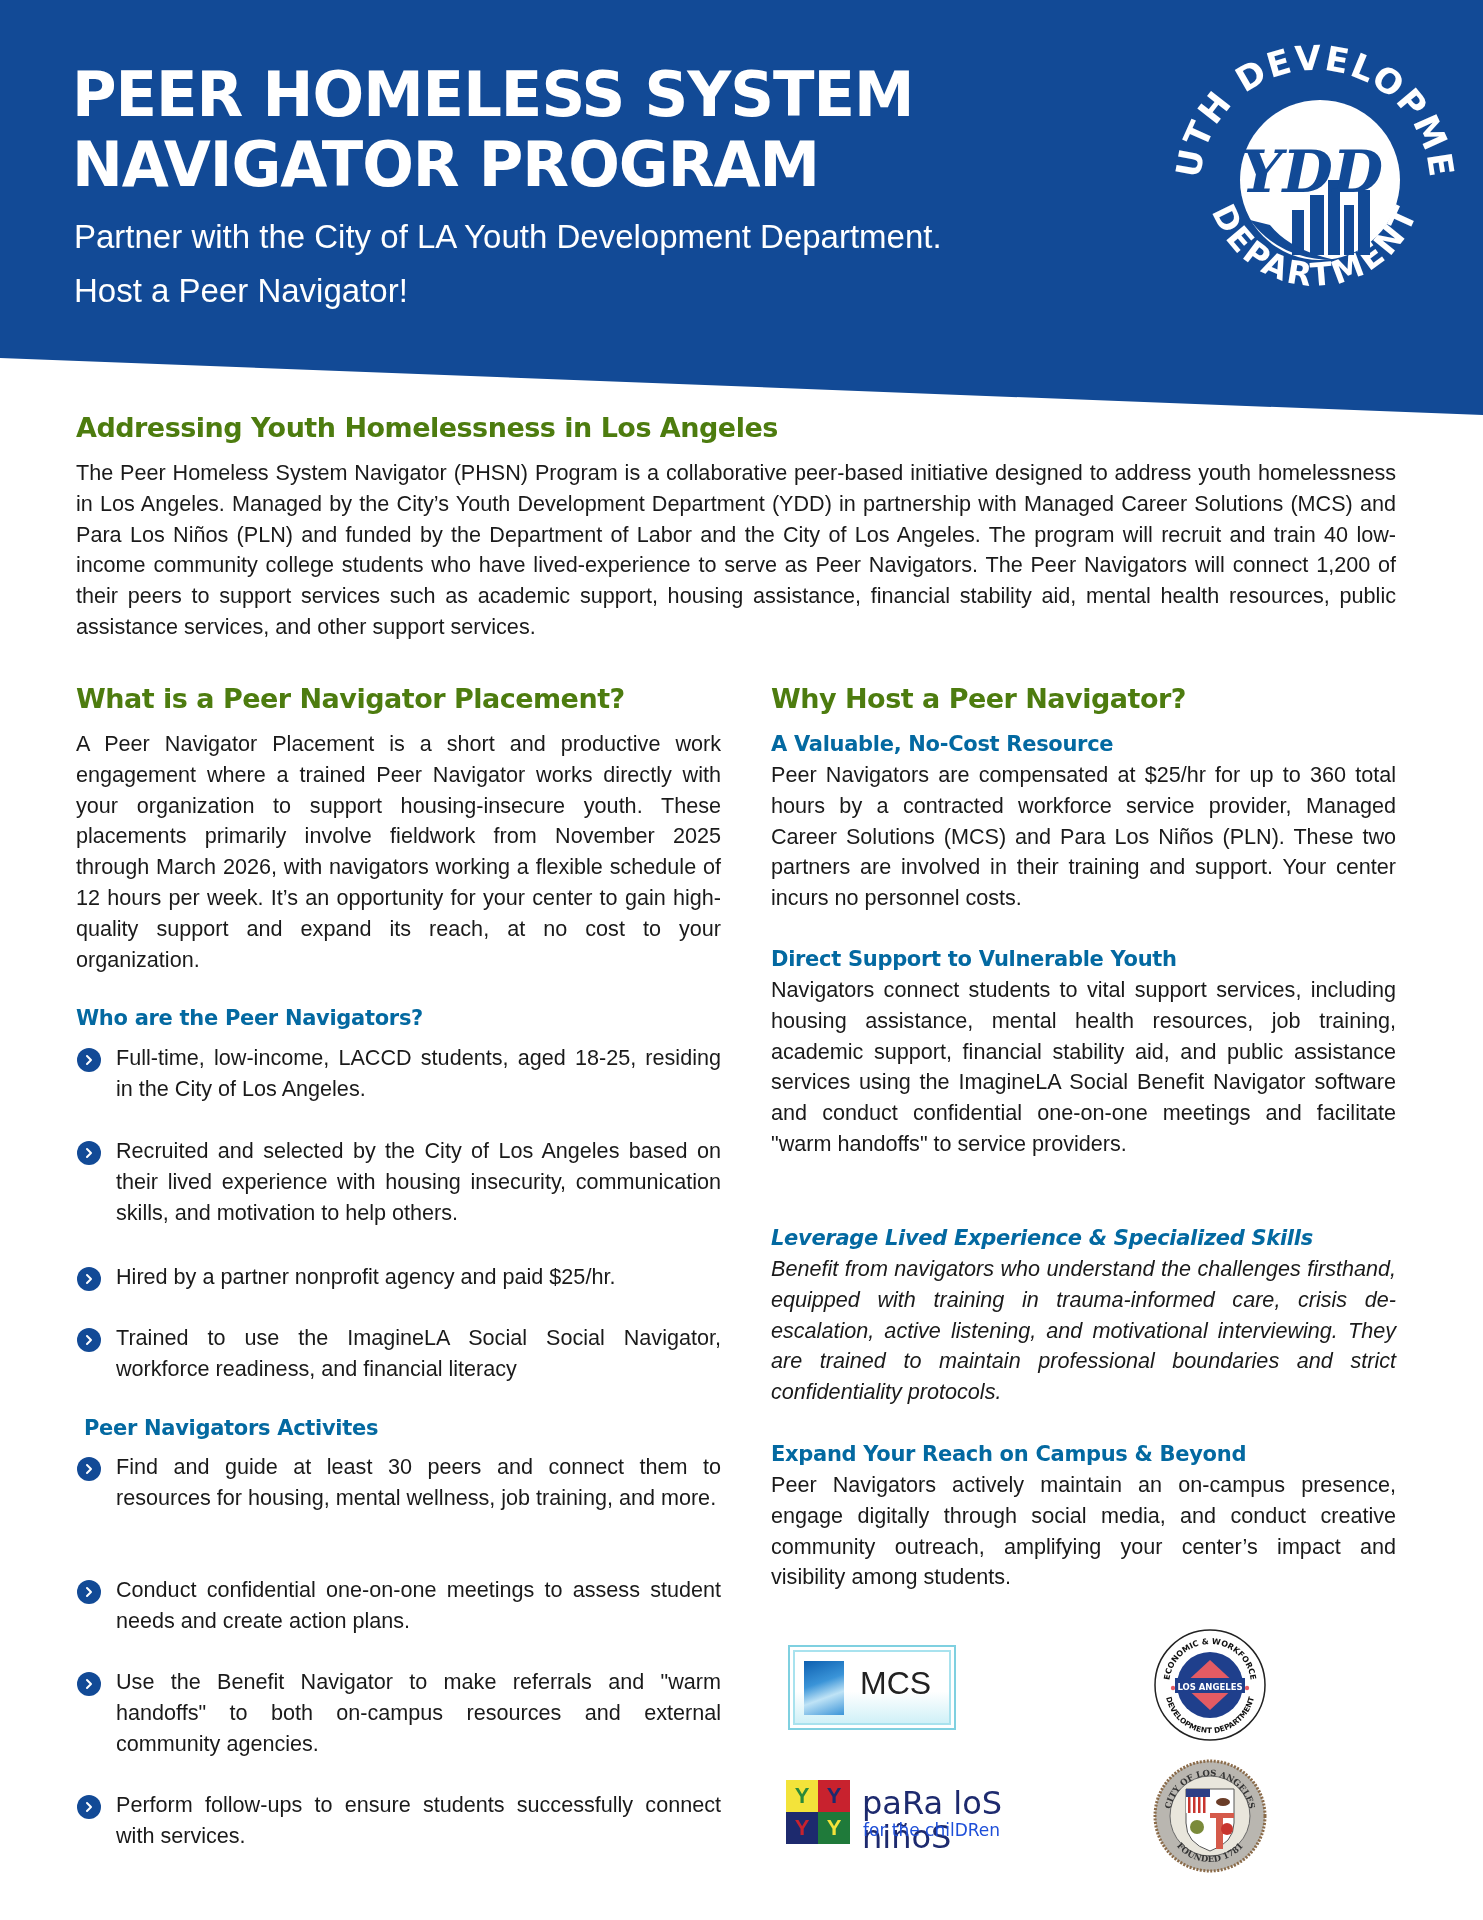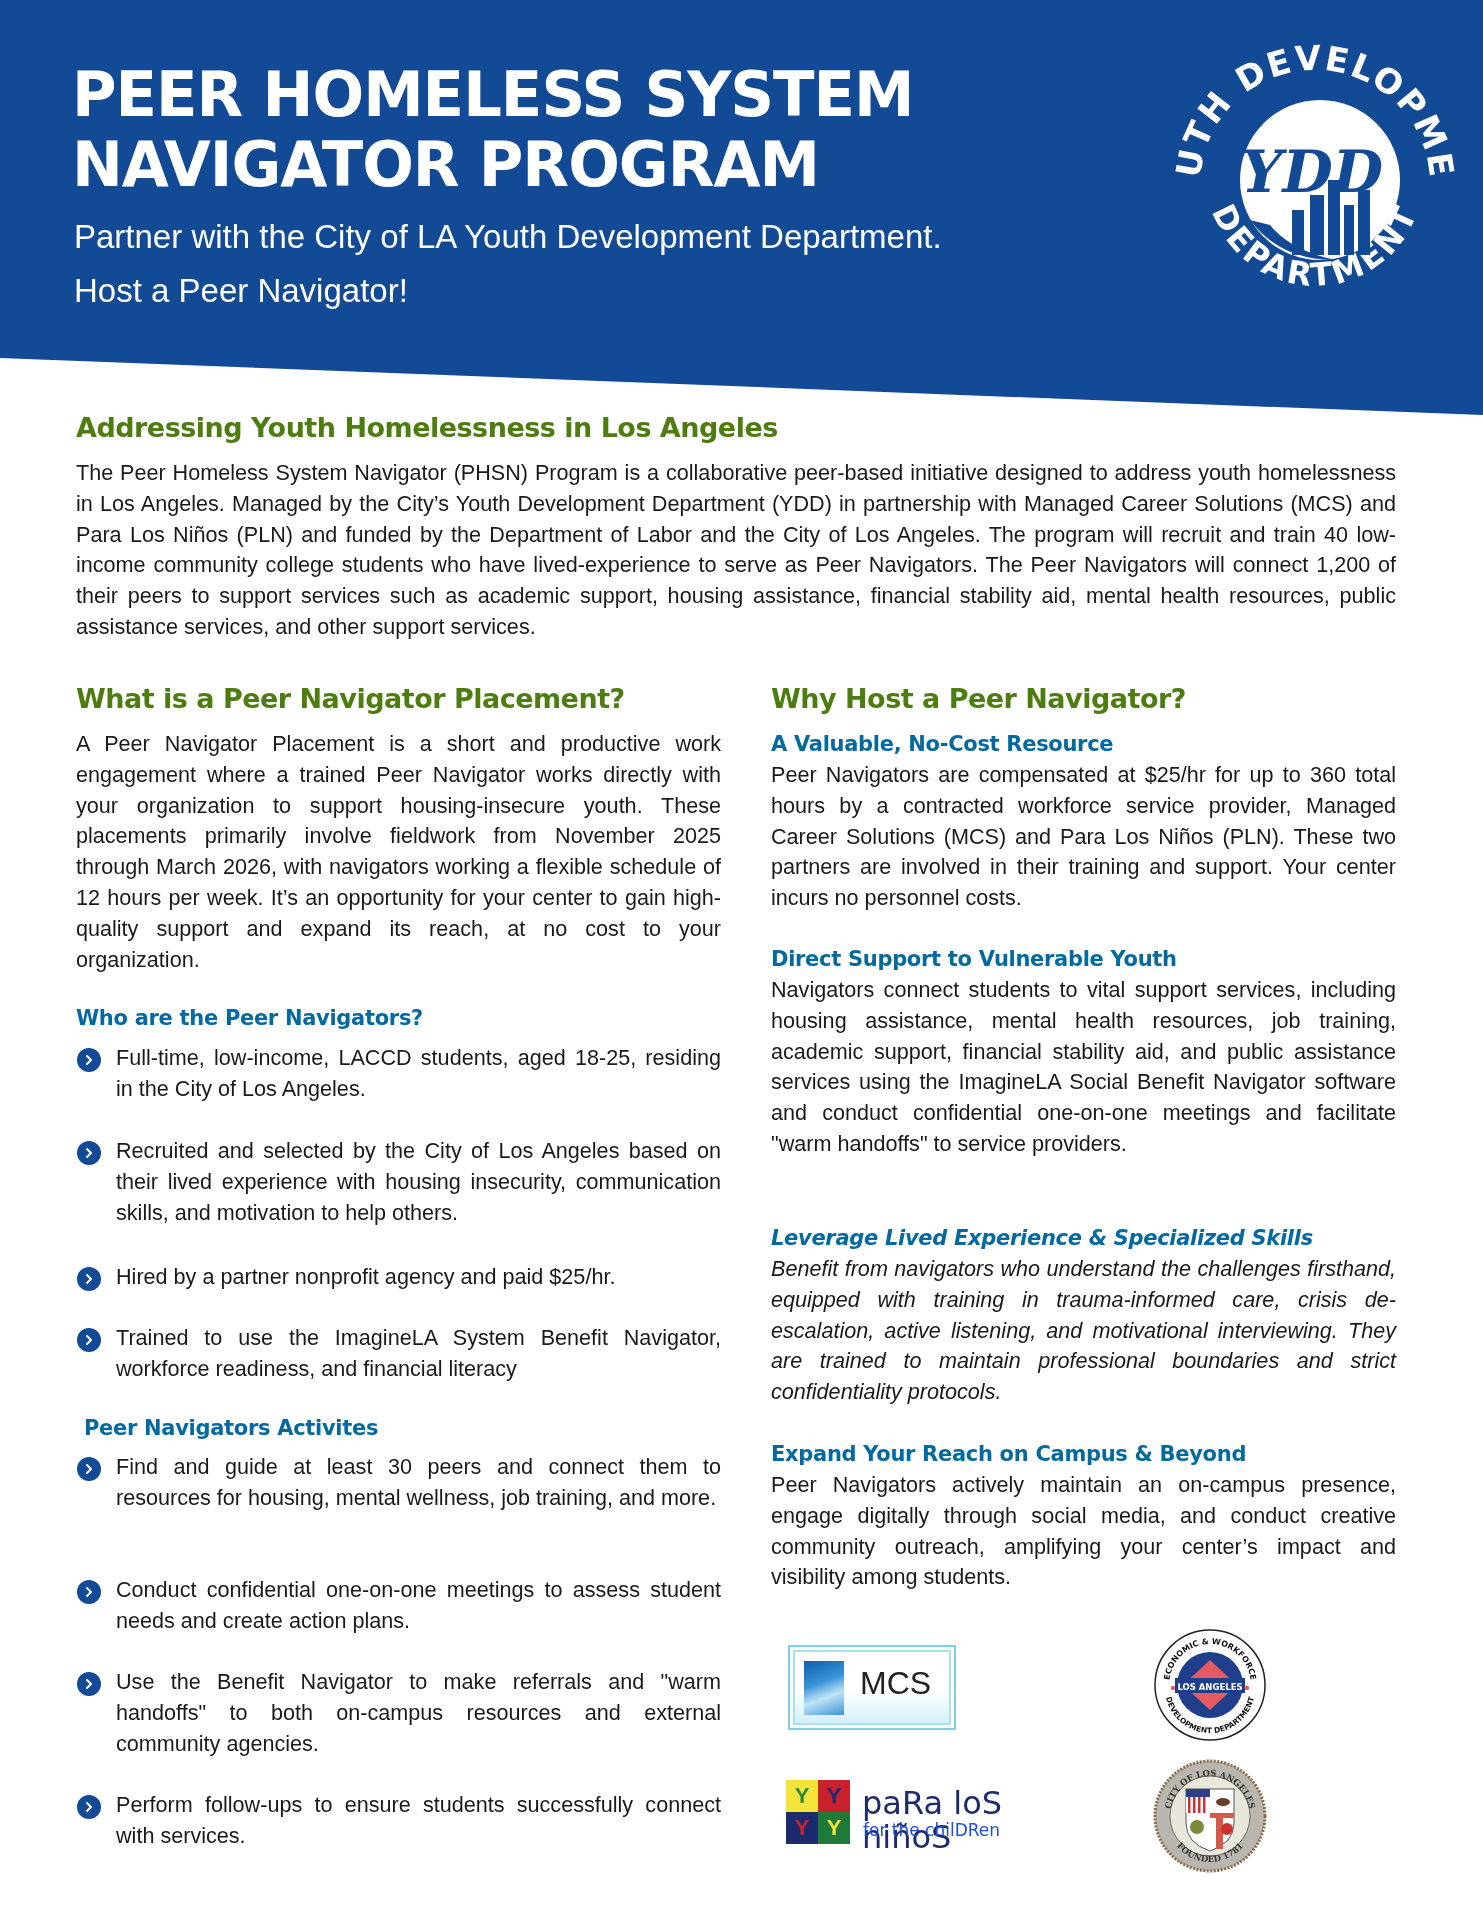--- a/index.html
+++ b/index.html
@@ -129,21 +129,21 @@
         </svg>
       </span>
     <span>Hired by a partner nonprofit agency and paid $25/hr.</span>
   </div>
   <div class="bullet body-text" style="top:1323px;">
     <span class="dot">
         <svg width="12" height="12" viewBox="0 0 12 12">
           <path d="M4 2 L8 6 L4 10" stroke="#fff" stroke-width="2" fill="none" stroke-linecap="round" stroke-linejoin="round"></path>
         </svg>
       </span>
-    <span>Trained to use the ImagineLA System Benefit Navigator, workforce readiness, and financial literacy</span>
+    <span>Trained to use the ImagineLA Social Social Navigator, workforce readiness, and financial literacy</span>
   </div>
 
   <div class="abs h-black" style="top:1416px; left:8px;">Peer Navigators Activites</div>
 
   <div class="bullet body-text" style="top:1452px;">
     <span class="dot">
         <svg width="12" height="12" viewBox="0 0 12 12">
           <path d="M4 2 L8 6 L4 10" stroke="#fff" stroke-width="2" fill="none" stroke-linecap="round" stroke-linejoin="round"></path>
         </svg>
       </span>

